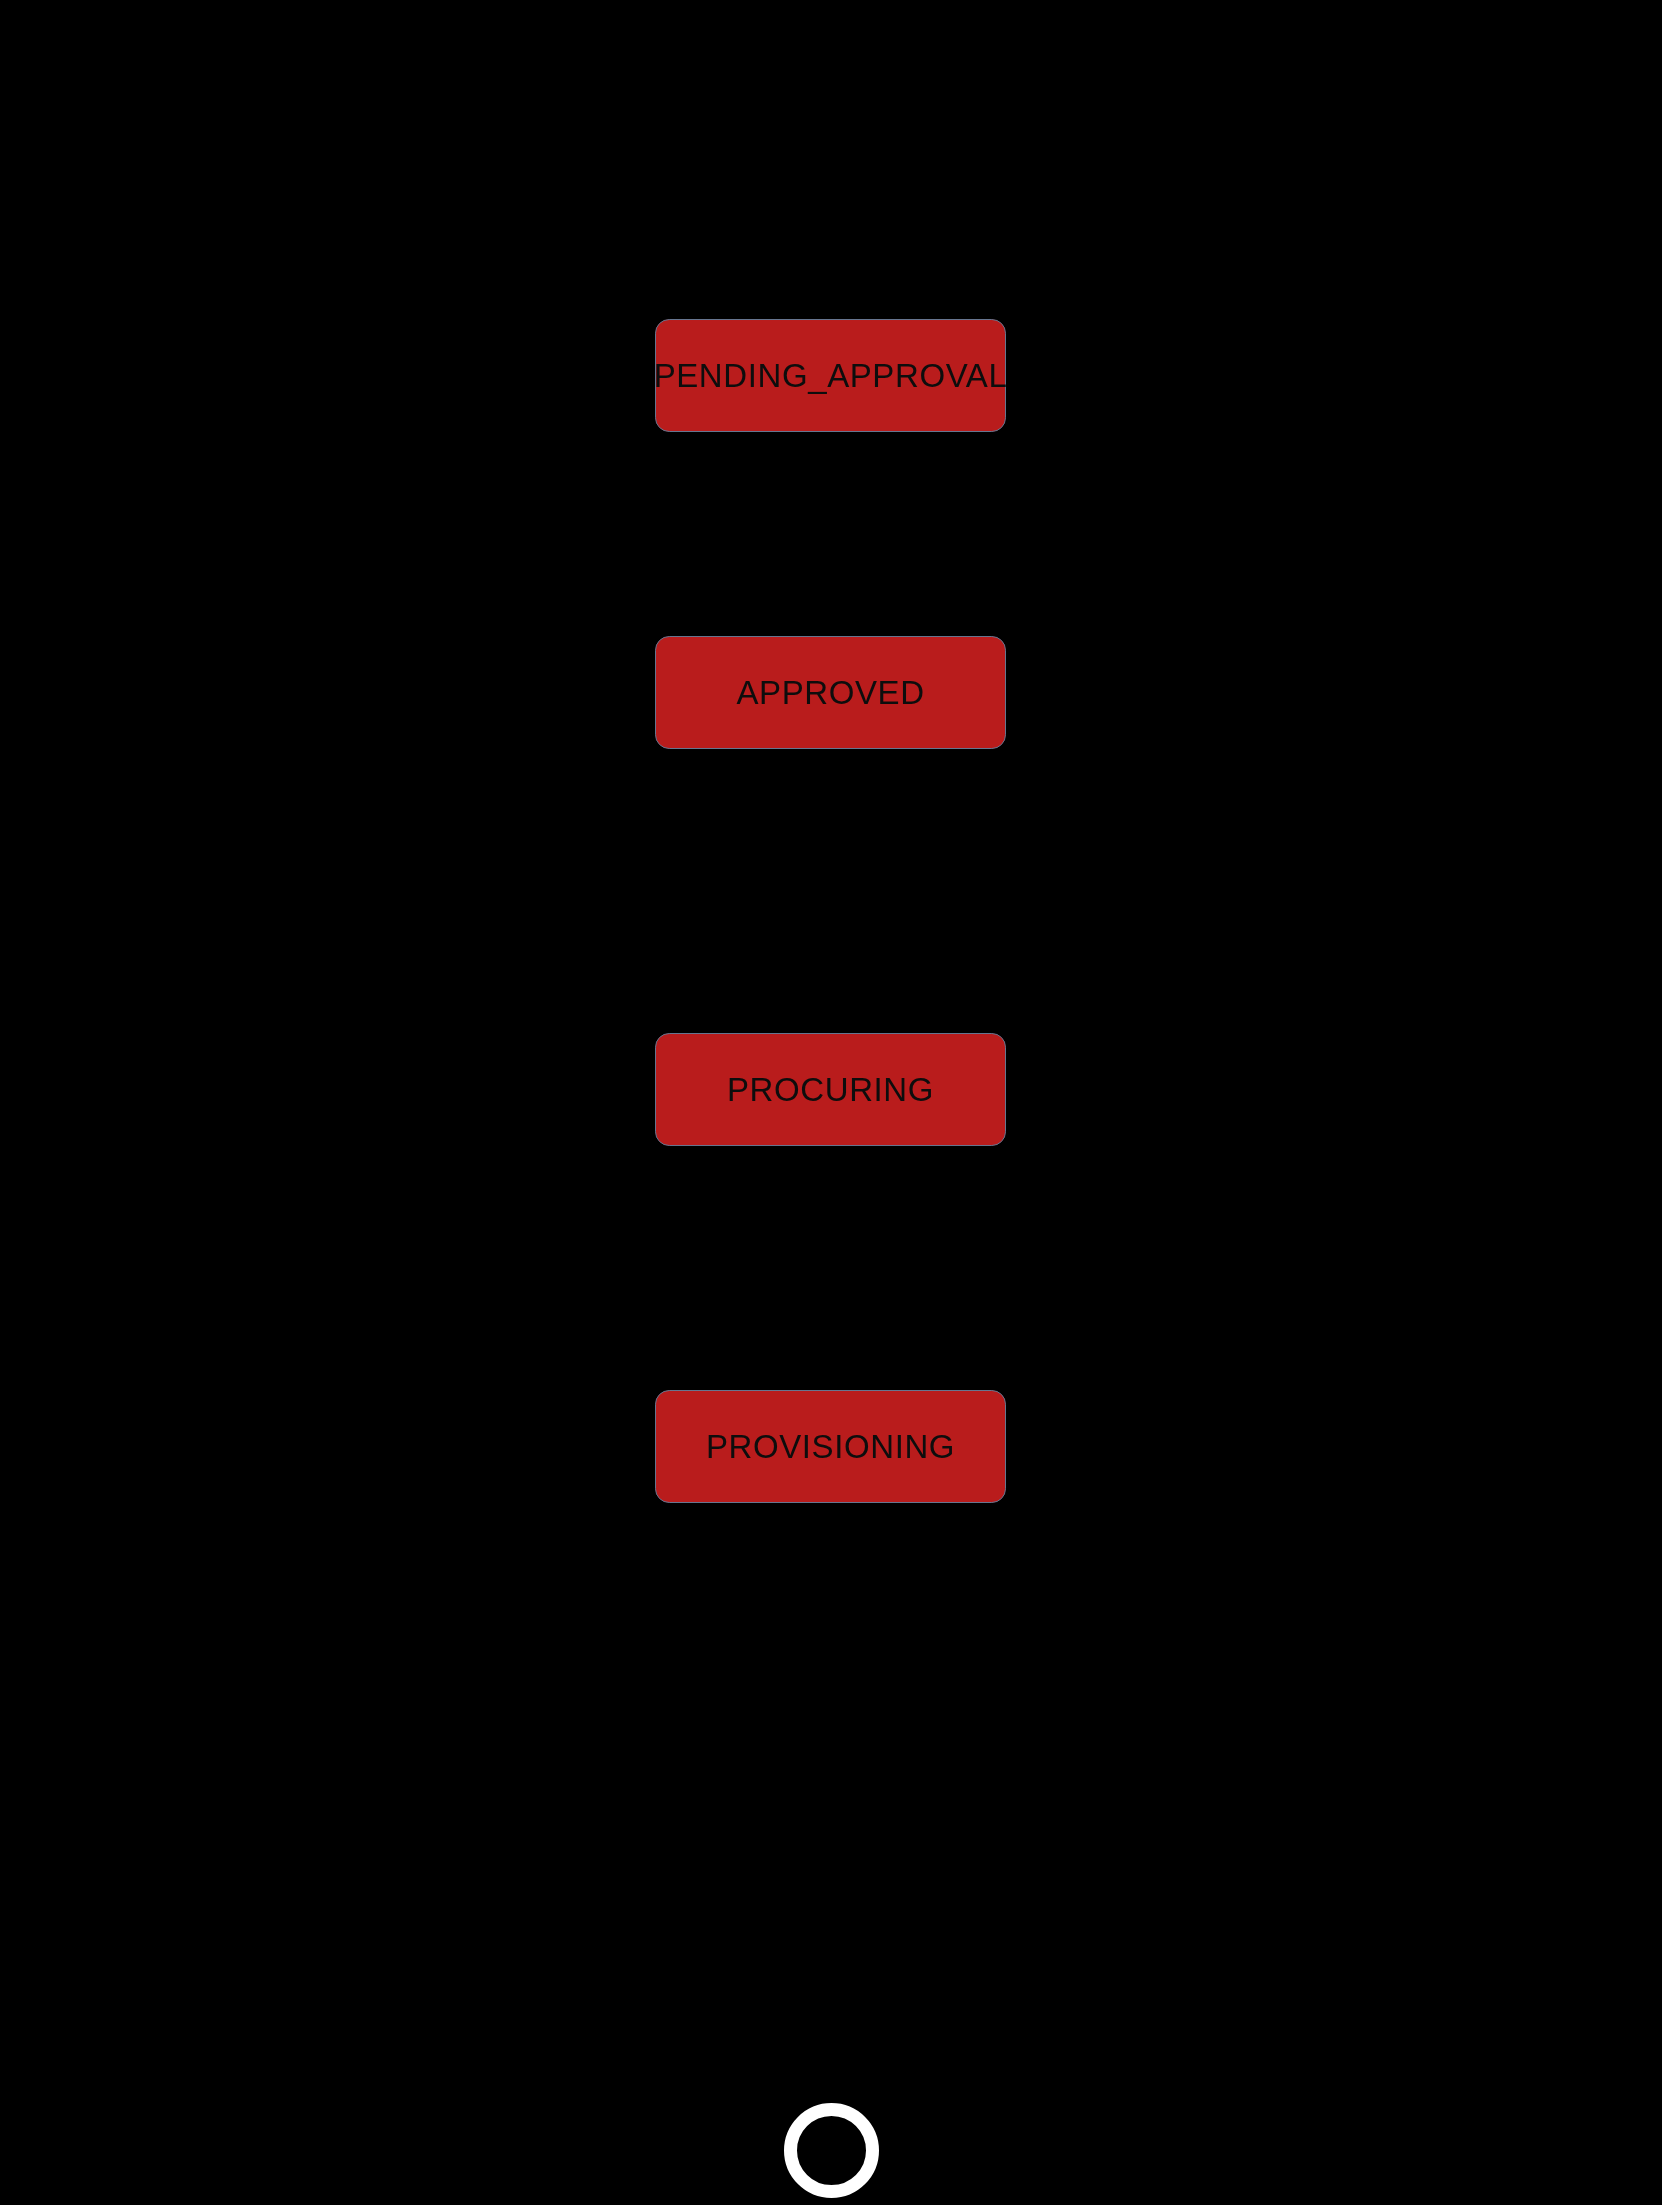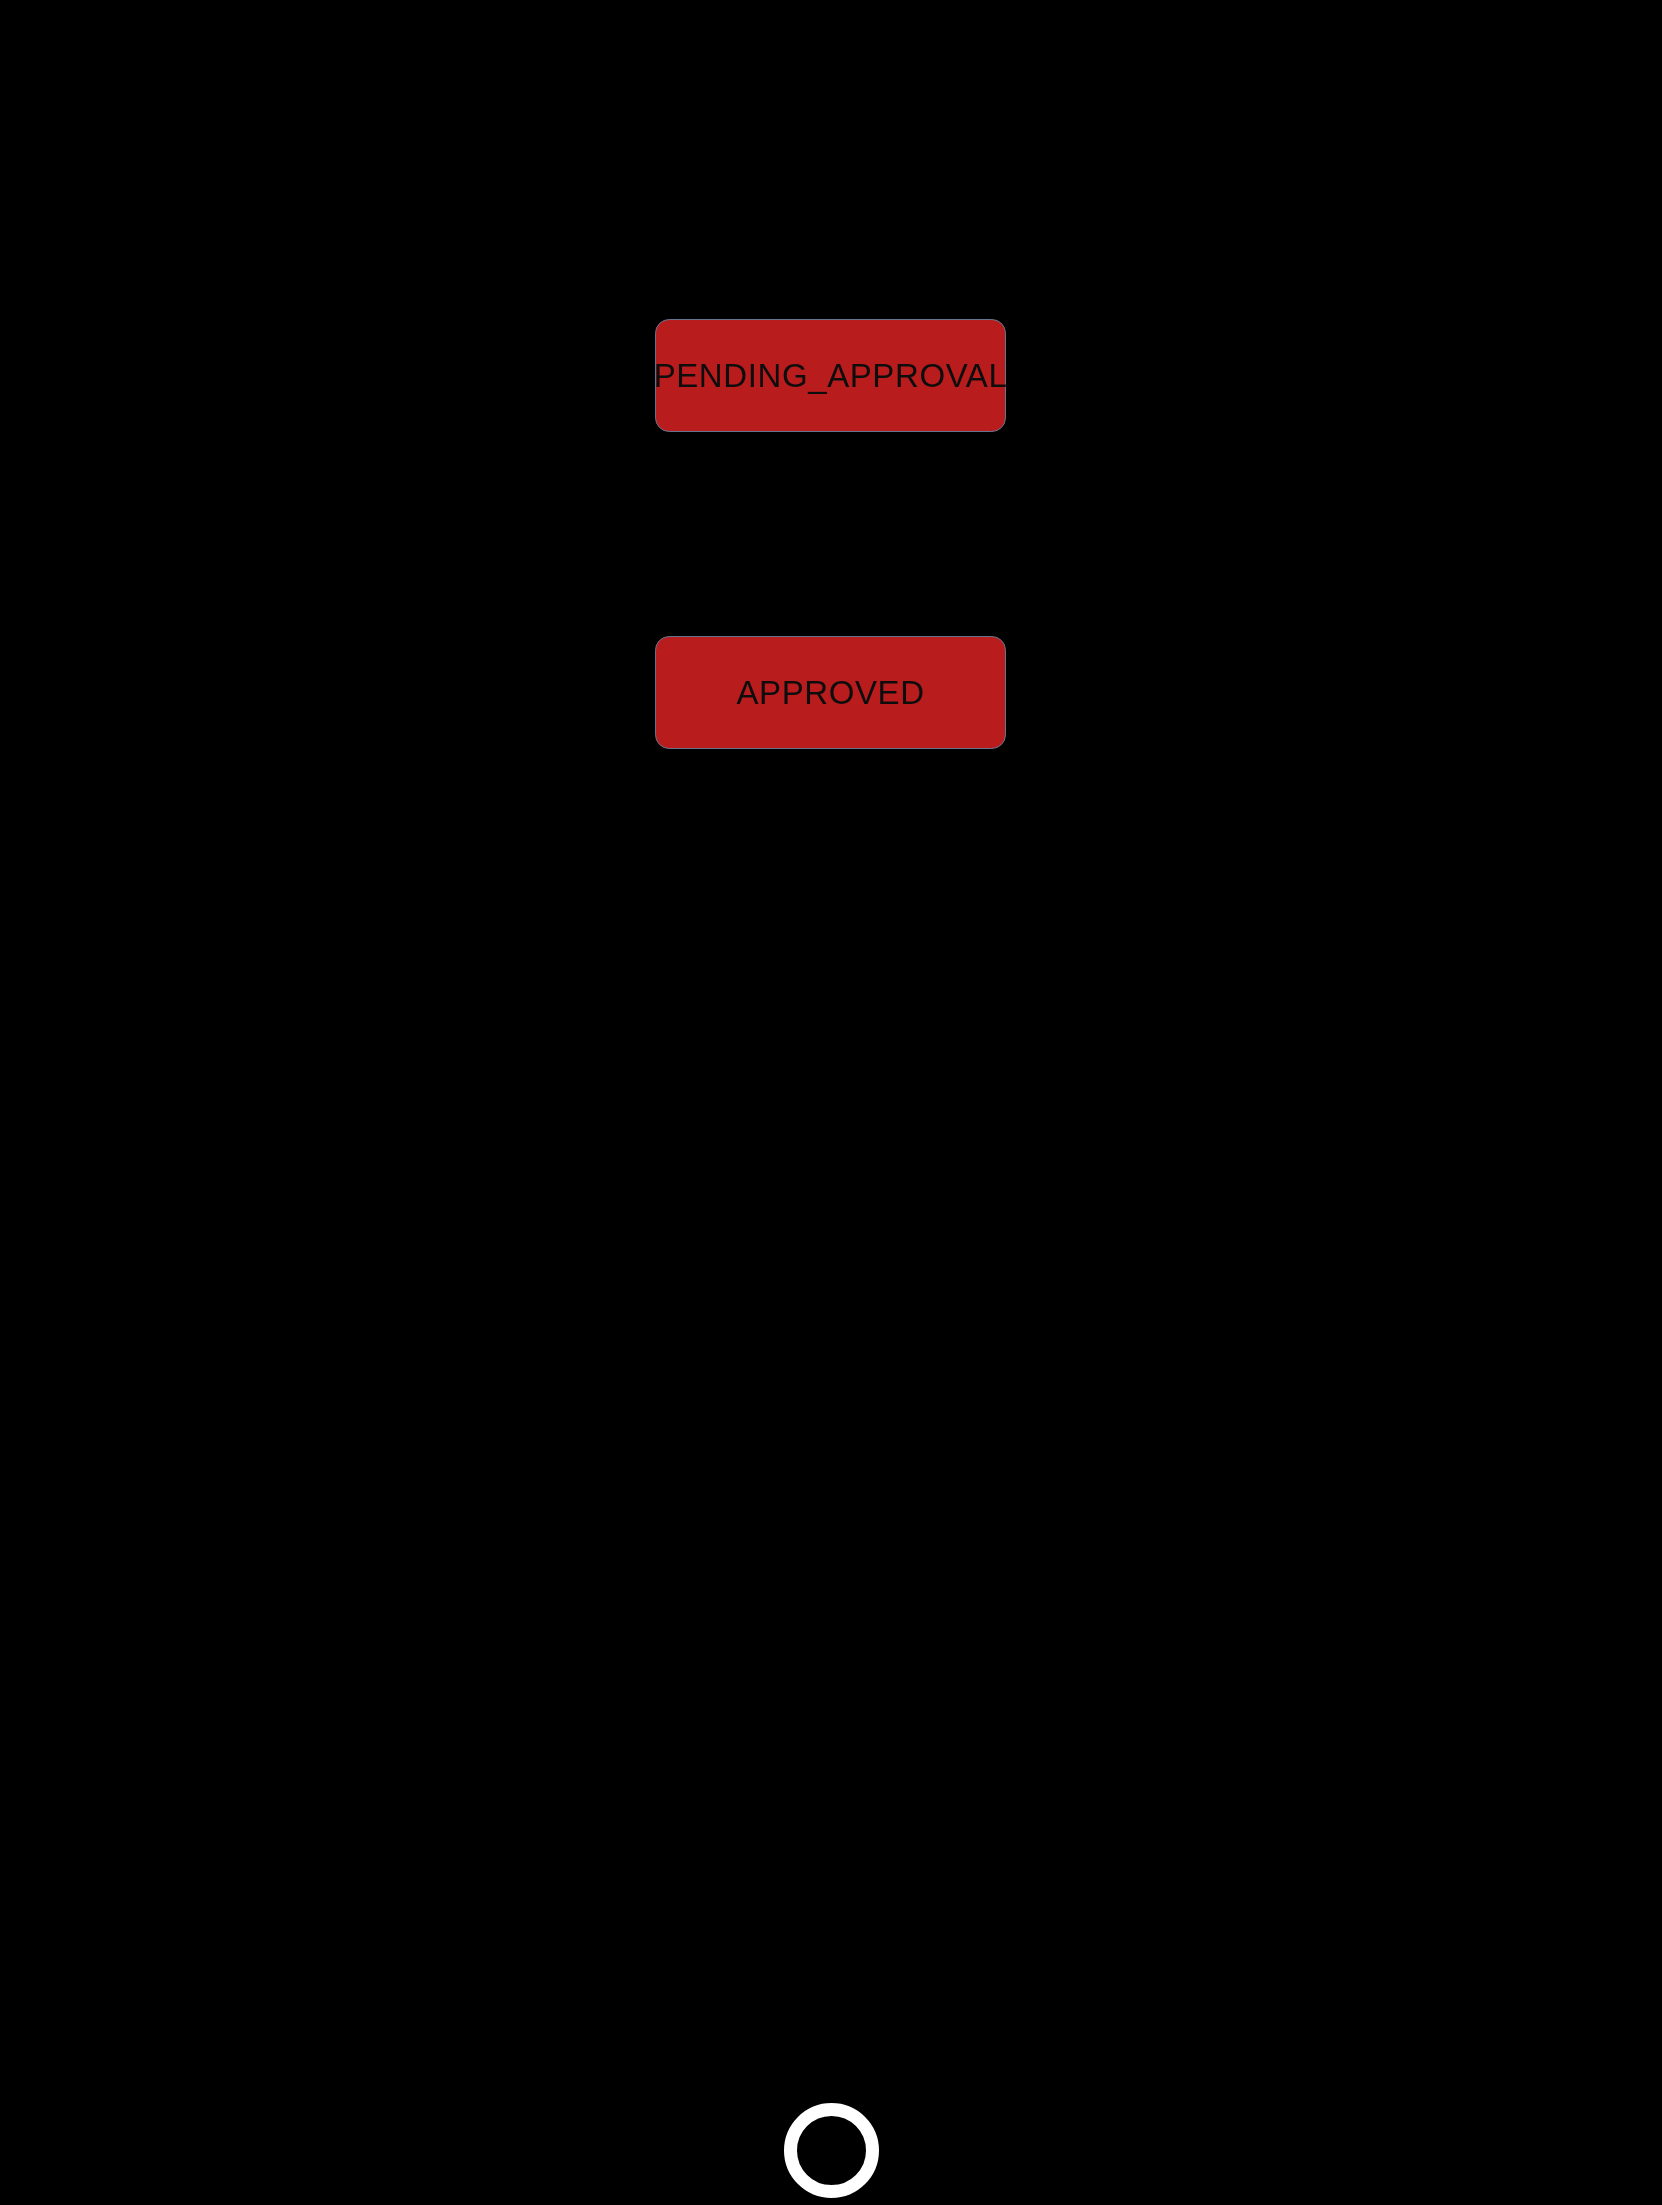--- a/index.html
+++ b/index.html
@@ -58,19 +58,25 @@
 <div class="canvas">
 
   <div class="state-node node-pos-0">
     <span class="state-label">PENDING_APPROVAL</span>
   </div>
 
   <div class="state-node node-pos-1">
     <span class="state-label">APPROVED</span>
   </div>
 
+  <div class="state-node node-pos-2">
+    <span class="state-label">PROCURING</span>
+  </div>
 
+  <div class="state-node node-pos-3">
+    <span class="state-label">PROVISIONING</span>
+  </div>
 
 
   <div class="final-state-ring"></div>
 
 </div>
 
 
 </body></html>

